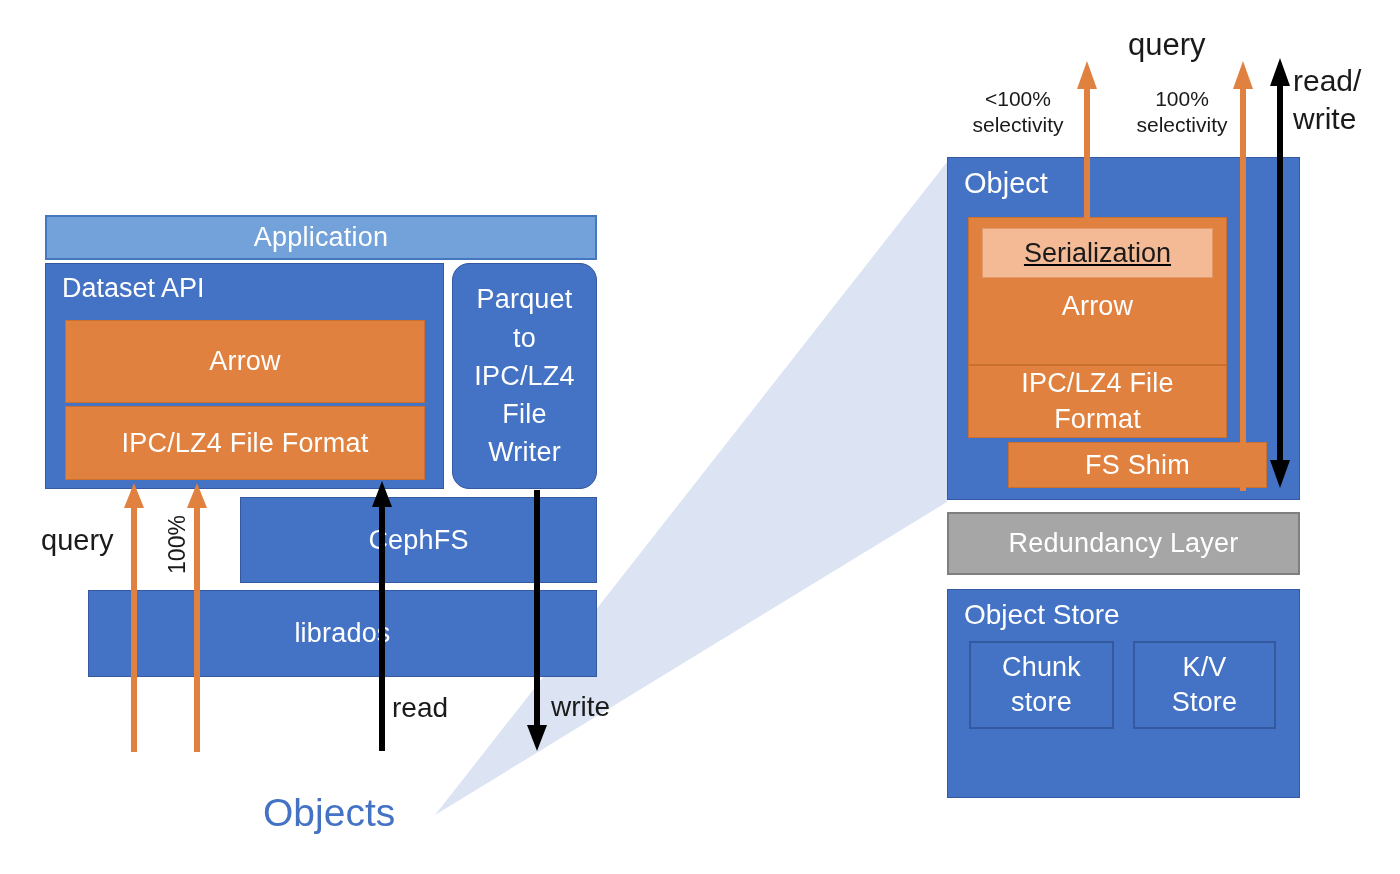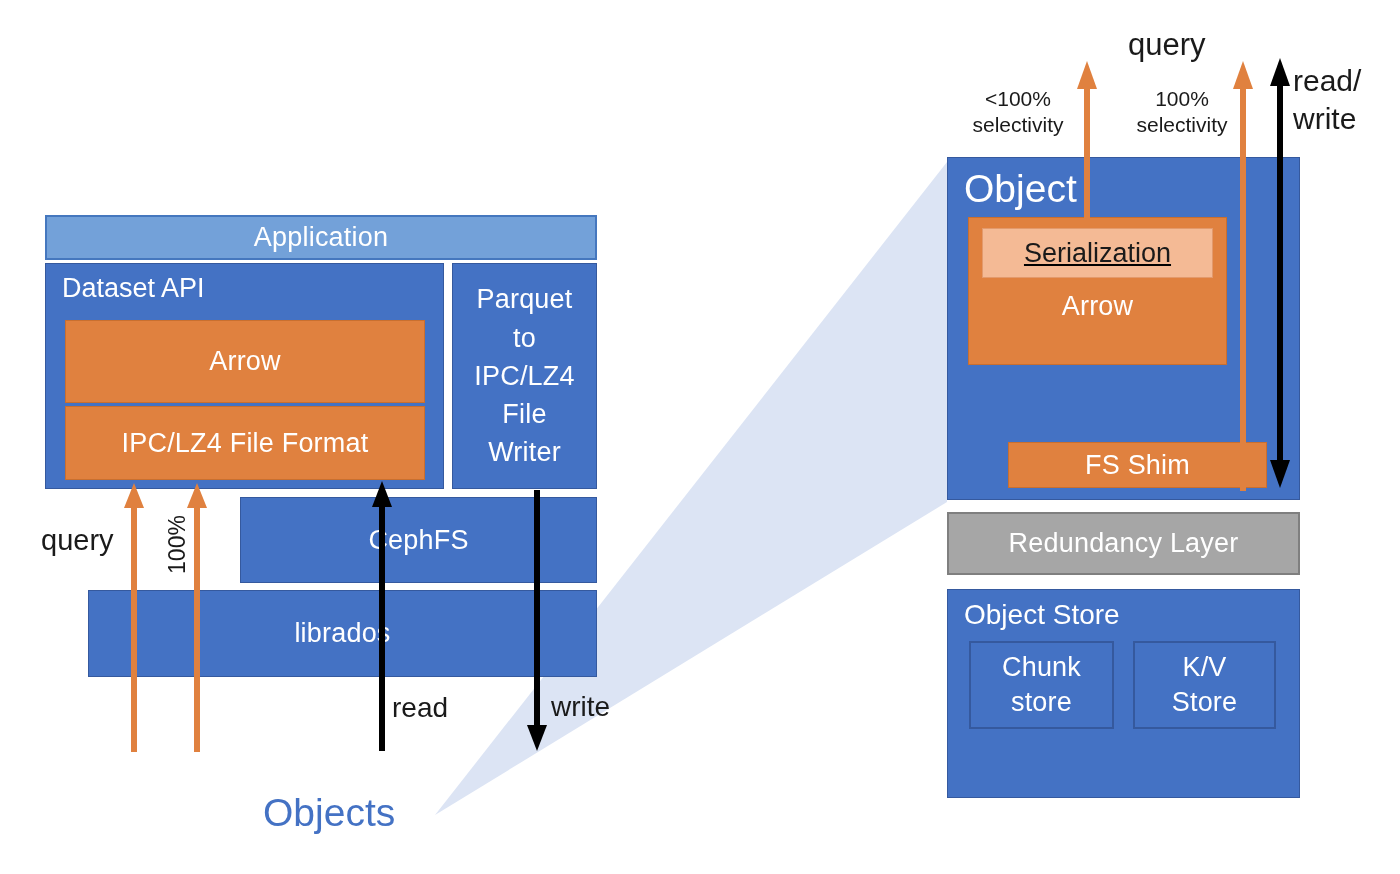--- a/index.html
+++ b/index.html
@@ -43,21 +43,21 @@
   </div>
 
   <div class="box orange center" style="left:65px;top:320px;width:360px;height:83px;">
     <span class="wlabel">Arrow</span>
   </div>
 
   <div class="box orange center" style="left:65px;top:406px;width:360px;height:74px;">
     <span class="wlabel">IPC/LZ4 File Format</span>
   </div>
 
-  <div class="box blue center" style="left:452px;top:263px;width:145px;height:226px;">
+  <div class="box blue center" style="left:452px;top:263px;width:145px;height:226px;border-radius:17px;">
     <span class="wlabel pre" style="line-height:1.42;">Parquet
 to
 IPC/LZ4
 File
 Writer</span>
   </div>
 
   <div class="box blue center" style="left:240px;top:497px;width:357px;height:86px;">
     <span class="wlabel">CephFS</span>
   </div>
@@ -66,32 +66,36 @@
     <span class="wlabel">librados</span>
   </div>
 
   <div class="flabel" style="left:41px;top:524px;font-size:29px;">query</div>
   <div class="flabel rot" style="left:137px;top:531px;width:80px;text-align:center;">100%</div>
   <div class="flabel" style="left:392px;top:692px;">read</div>
   <div class="flabel" style="left:551px;top:691px;">write</div>
   <div class="objects-word" style="left:263px;top:791px;">Objects</div>
 
   <div class="box blue" style="left:947px;top:157px;width:353px;height:343px;">
-    <span class="boxtitle" style="font-size:39px;text-align:right;">Object</span>
+    <span class="boxtitle" style="font-size:29px;text-align:right;">Object</span>
   </div>
 
   <div class="box orange" style="left:968px;top:217px;width:259px;height:148px;">
     <div class="box peach center" style="left:13px;top:10px;width:231px;height:50px;">
       <span style="color:var(--label-black);font-size:27px;font-weight:500;">Serialization</span>
     </div>
     <div class="center" style="position:absolute;left:0;top:62px;width:100%;height:52px;">
       <span class="wlabel">Arrow</span>
     </div>
   </div>
 
+  <div class="box orange center" style="left:968px;top:365px;width:259px;height:73px;">
+    <span class="wlabel pre" style="line-height:1.3;">IPC/LZ4 File
+Format</span>
+  </div>
 
   <div class="box orange center" style="left:968px;top:442px;width:259px;height:46px;margin-left:40px;">
     <span class="wlabel">FS Shim</span>
   </div>
 
   <div class="box grayBox center" style="left:947px;top:512px;width:353px;height:63px;">
     <span class="wlabel">Redundancy Layer</span>
   </div>
 
   <div class="box blue" style="left:947px;top:589px;width:353px;height:209px;">

